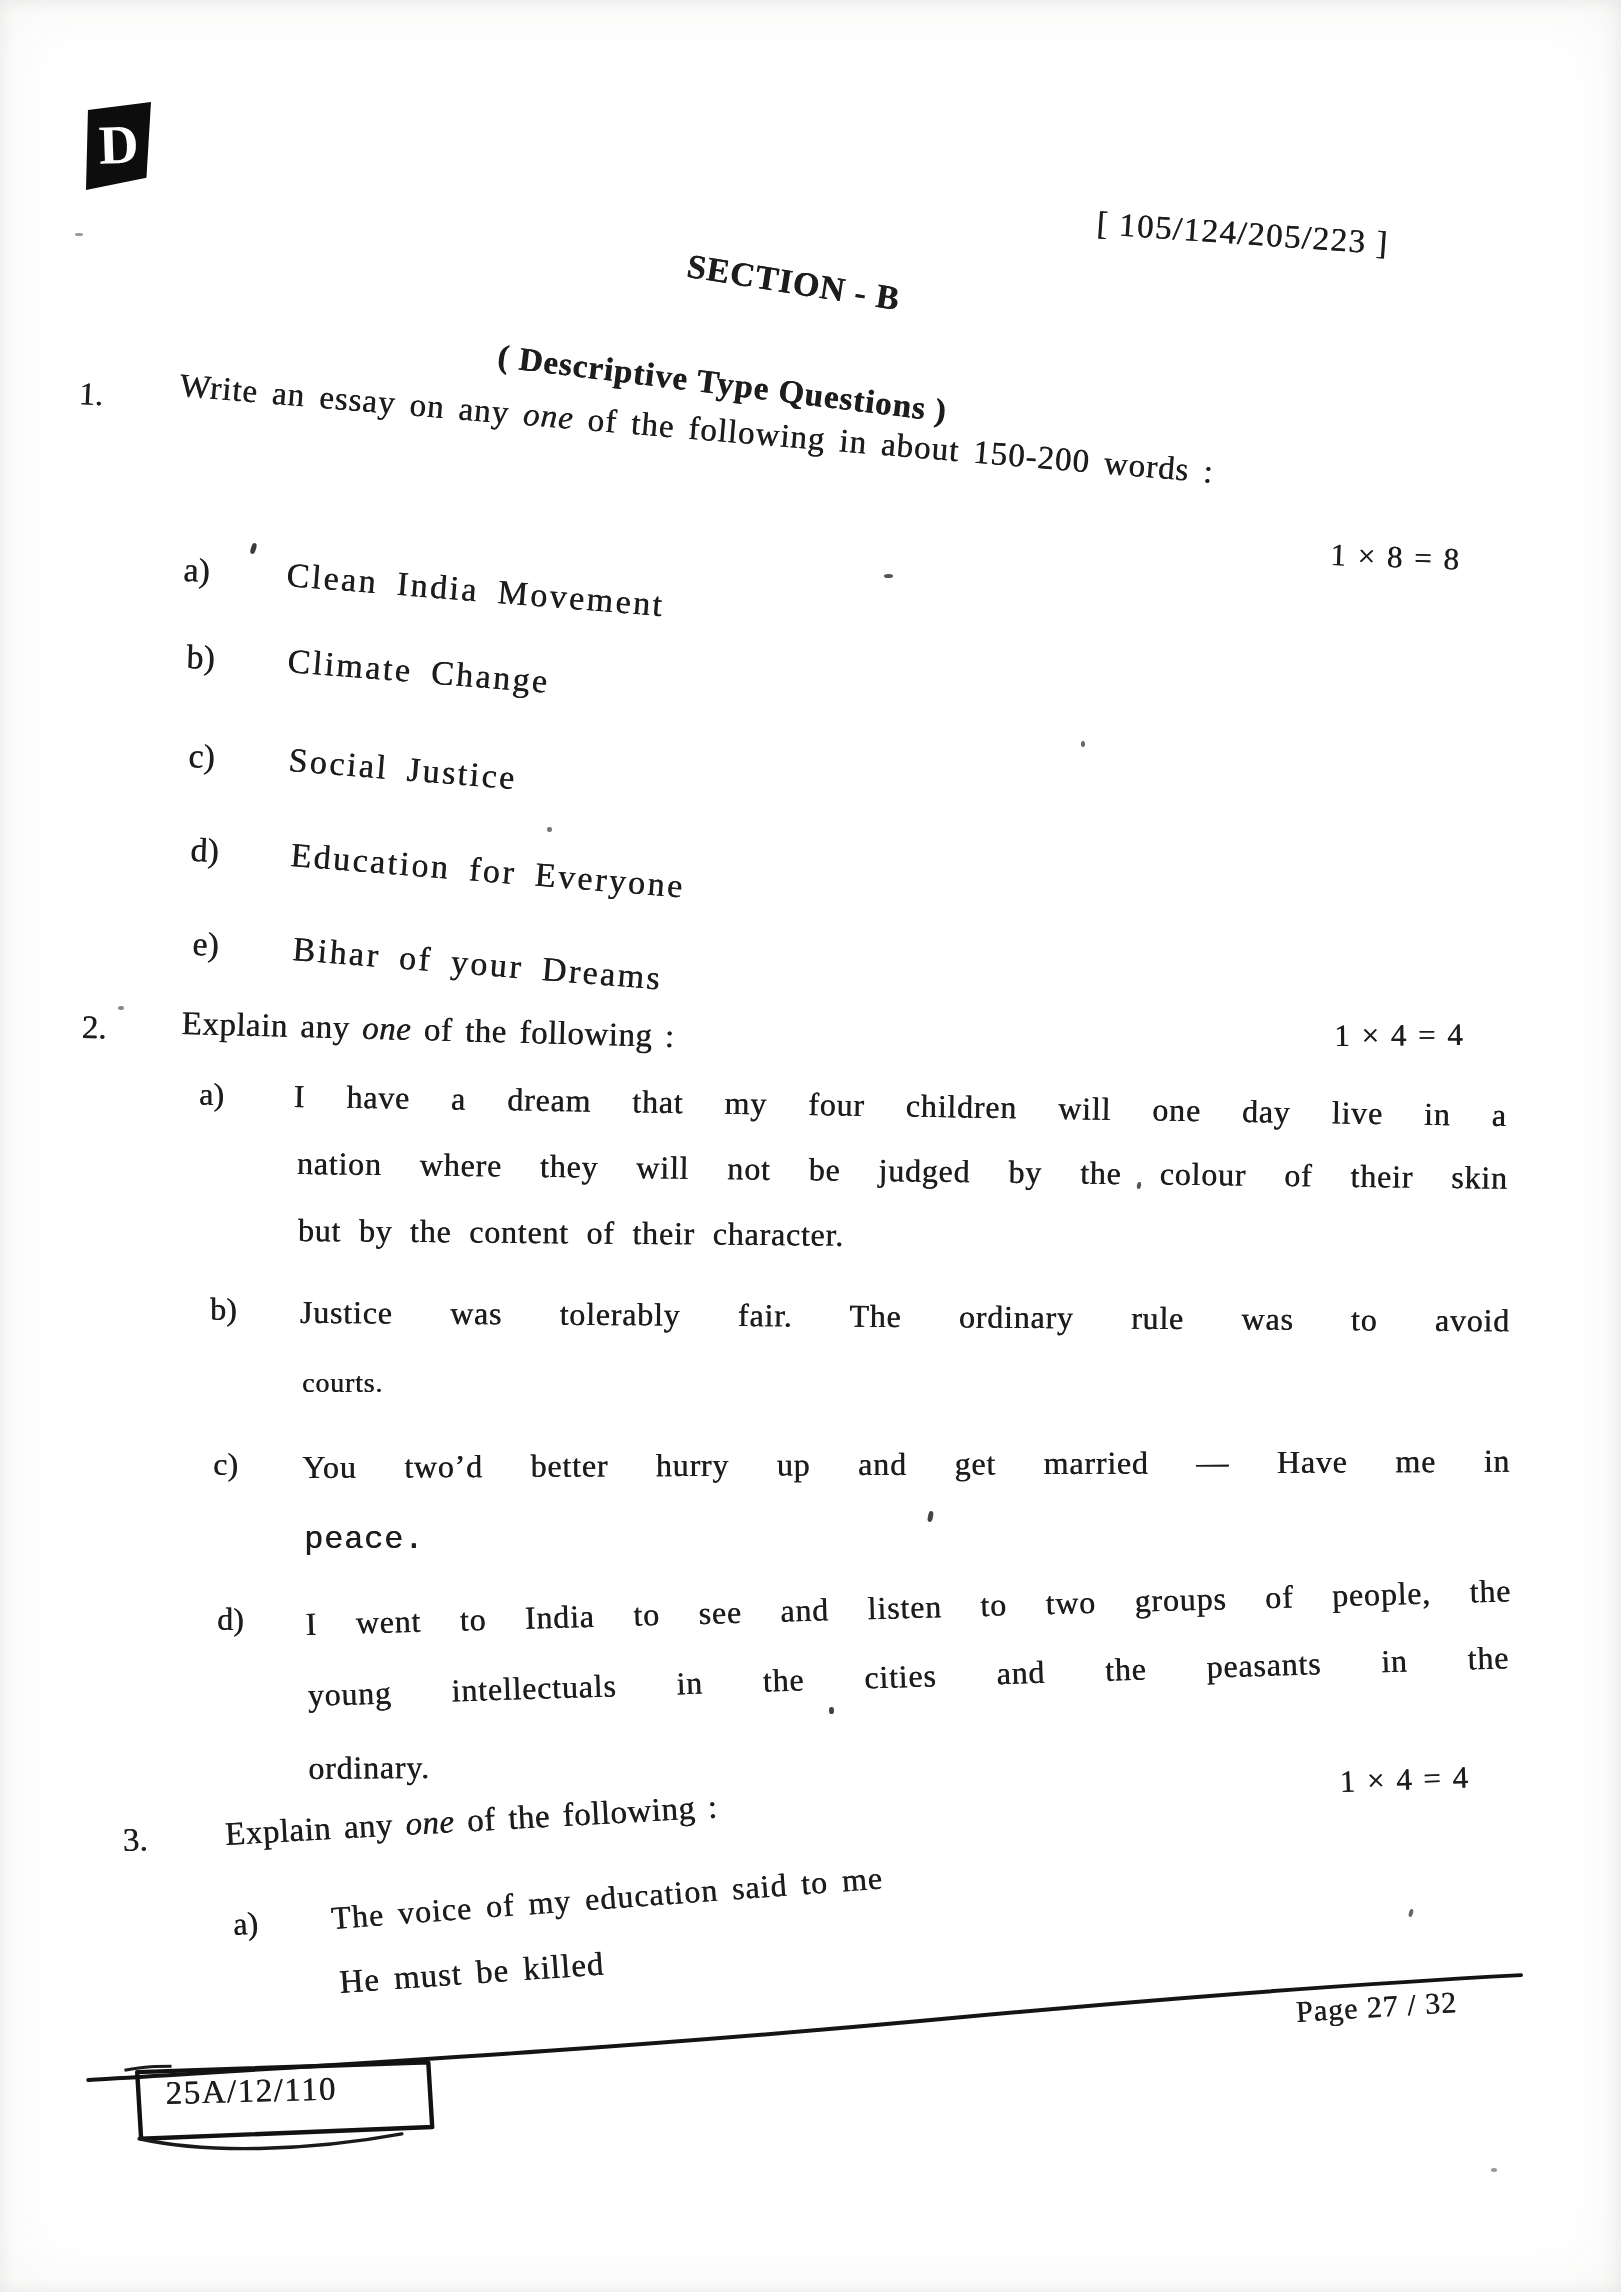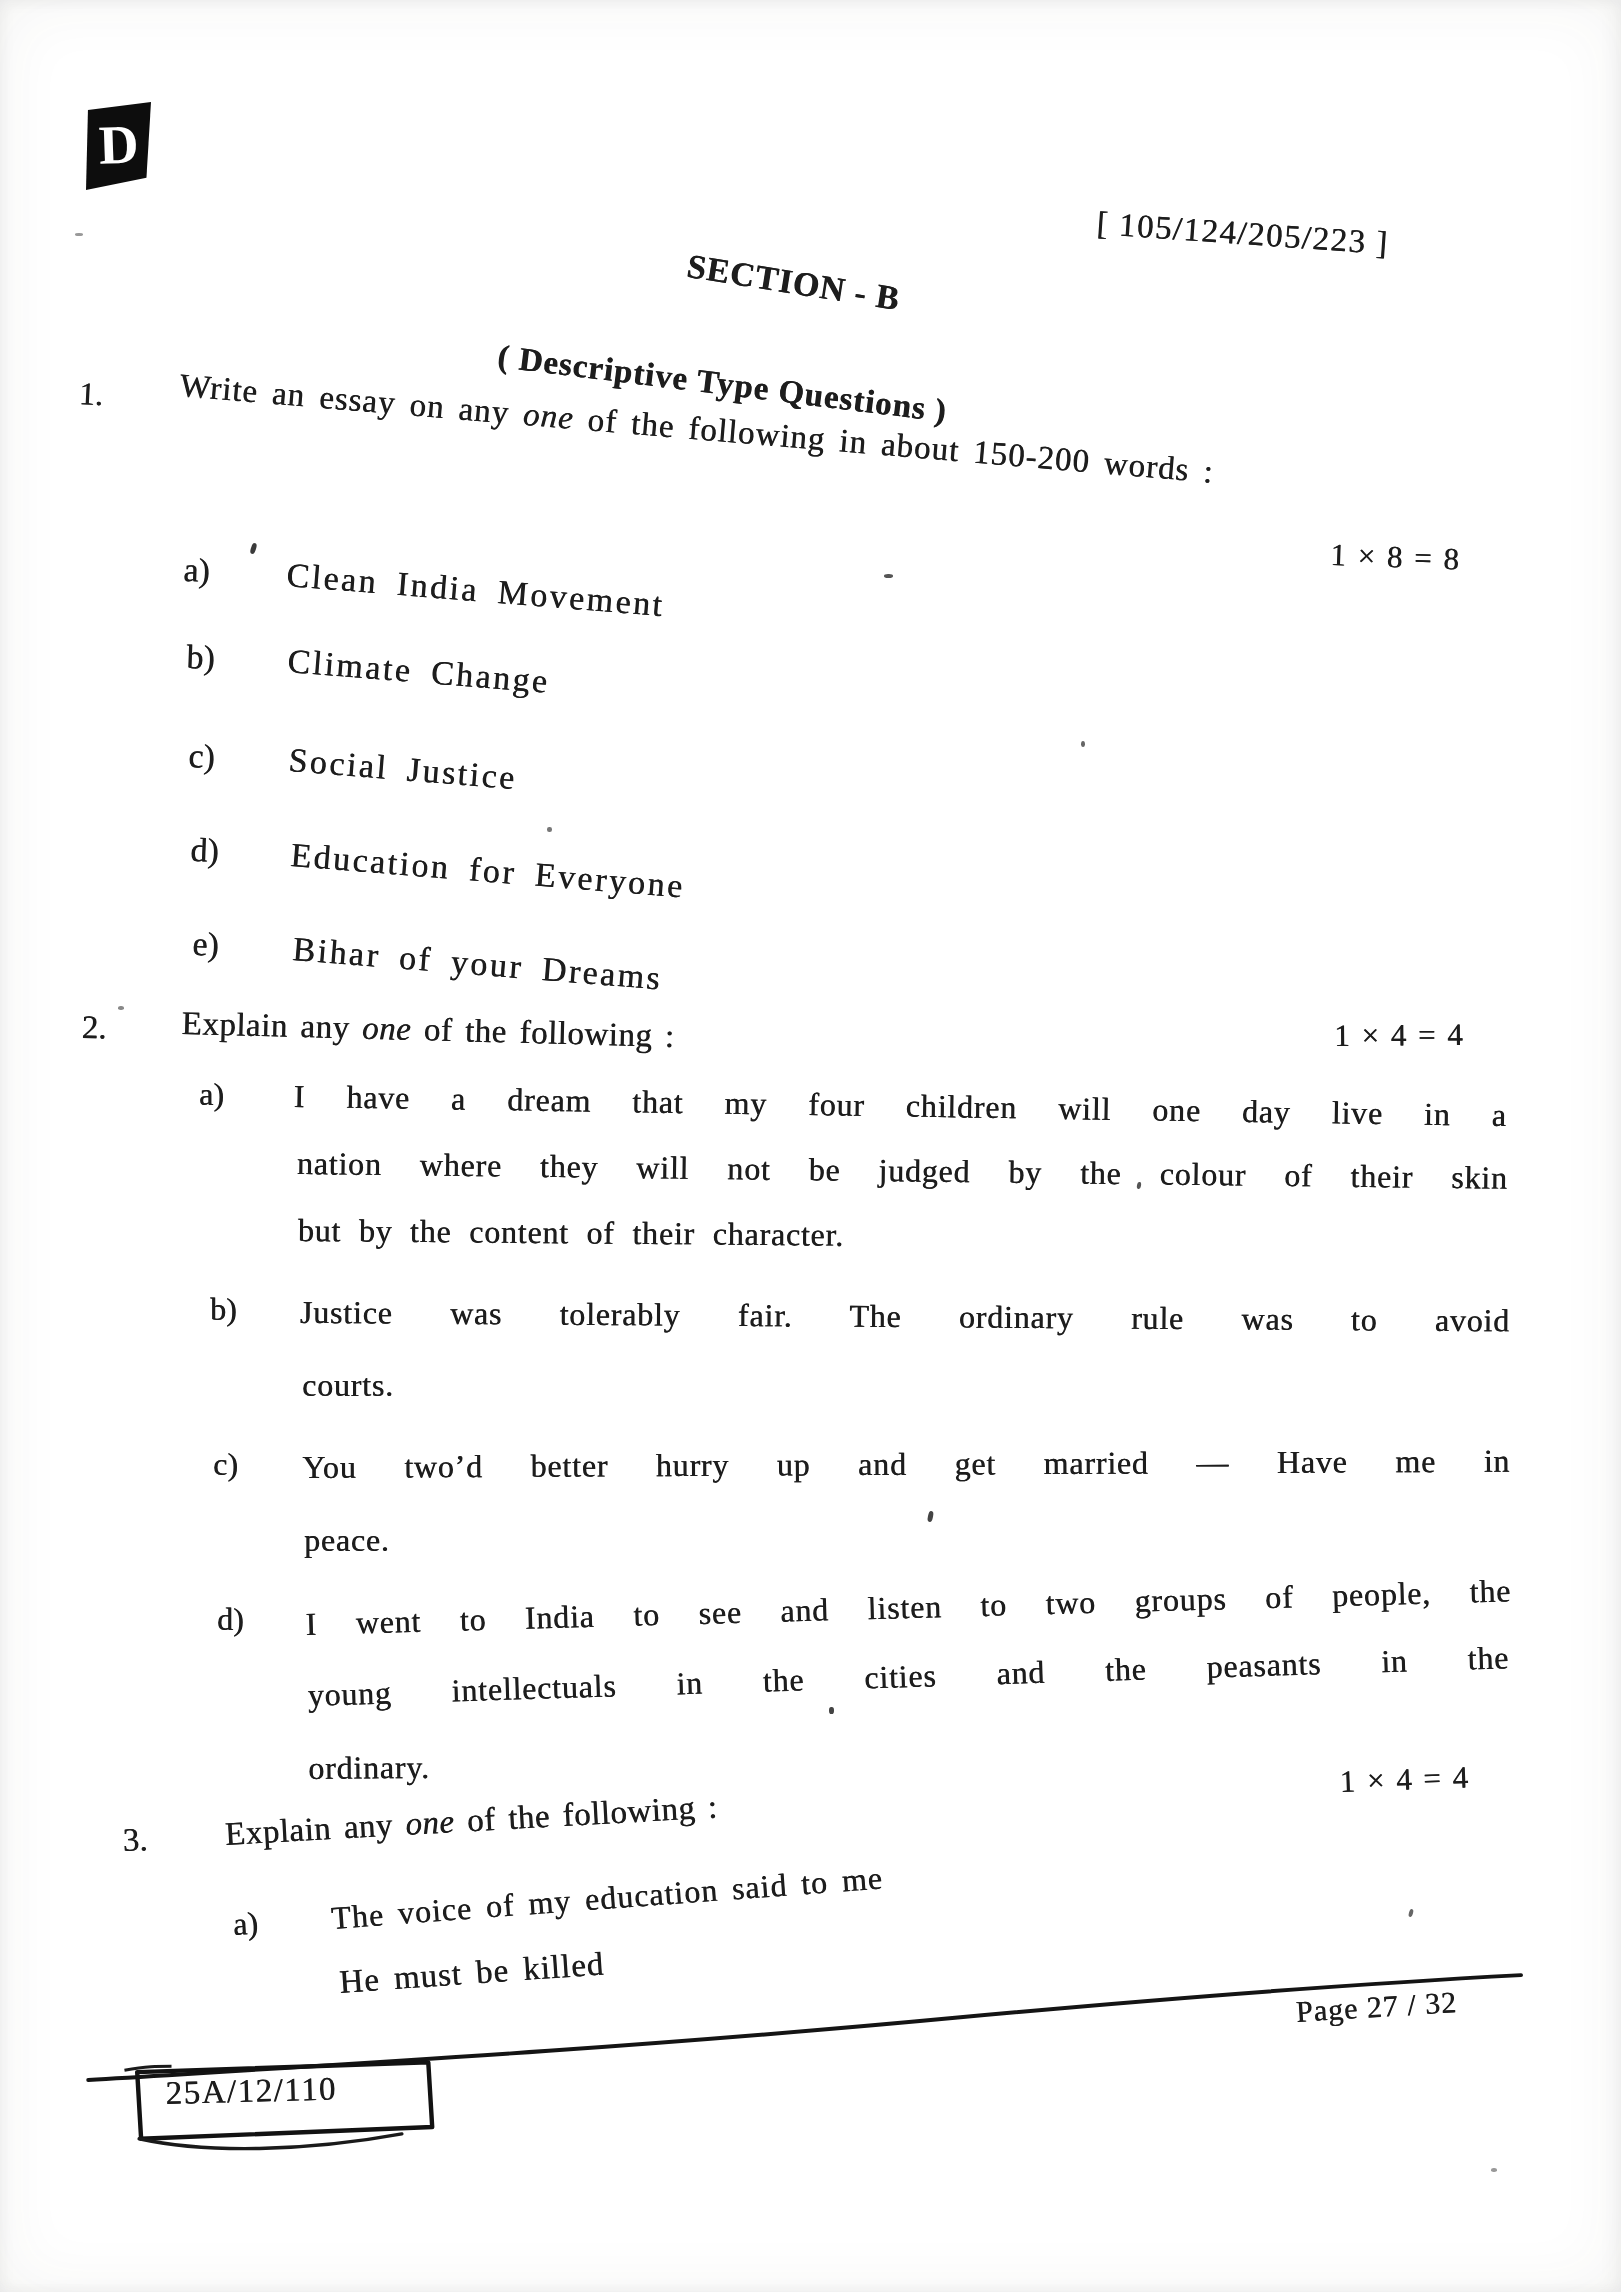--- a/index.html
+++ b/index.html
@@ -82,25 +82,25 @@
   <div class="t" style="left:182px;top:1006px;font-size:33px;letter-spacing:0.5px;word-spacing:3.9px;transform:rotate(1.5deg);"><span>Explain any </span><span class="em">one</span><span> of the following :</span></div>
   <div class="t" style="left:1334px;top:1019px;font-size:31px;letter-spacing:2px;transform:rotate(-0.5deg);">1 × 4 = 4</div>
 
   <div class="t" style="left:199px;top:1077px;font-size:32px;">a)</div>
   <div class="t jl" style="left:294px;top:1079px;width:1213px;font-size:32px;letter-spacing:0.8px;transform:rotate(0.9deg);">I have a dream that my four children will one day live in a</div>
   <div class="t jl" style="left:297px;top:1146px;width:1211px;font-size:32px;letter-spacing:0.8px;transform:rotate(0.7deg);">nation where they will not be judged by the colour of their skin</div>
   <div class="t" style="left:298px;top:1213px;font-size:32px;letter-spacing:0.8px;word-spacing:8.8px;transform:rotate(0.5deg);">but by the content of their character.</div>
 
   <div class="t" style="left:210px;top:1292px;font-size:32px;">b)</div>
   <div class="t jl" style="left:300px;top:1295px;width:1210px;font-size:32px;letter-spacing:0.8px;transform:rotate(0.4deg);">Justice was tolerably fair. The ordinary rule was to avoid</div>
-  <div class="t" style="left:302px;top:1368px;font-size:32px;letter-spacing:0.8px;">courts.</div>
+  <div class="t" style="left:302px;top:1368px;font-size:28px;letter-spacing:0.8px;">courts.</div>
 
   <div class="t" style="left:213px;top:1447px;font-size:32px;">c)</div>
   <div class="t jl" style="left:302px;top:1450px;width:1208px;font-size:32px;letter-spacing:0.8px;transform:rotate(-0.3deg);">You two’d better hurry up and get married — Have me in</div>
-  <div class="t" style="left:304px;top:1523px;font-size:32px;letter-spacing:0.8px;">peace.</div>
+  <div class="t" style="left:304px;top:1523px;font-size:32px;letter-spacing:0.8px;font-family:Liberation Mono, monospace;">peace.</div>
 
   <div class="t" style="left:217px;top:1602px;font-size:32px;">d)</div>
   <div class="t jl" style="left:305px;top:1607px;width:1206px;font-size:32px;letter-spacing:0.8px;transform:rotate(-1.6deg);">I went to India to see and listen to two groups of people, the</div>
   <div class="t jl" style="left:307px;top:1678px;width:1202px;font-size:32px;letter-spacing:0.8px;transform:rotate(-1.8deg);">young intellectuals in the cities and the peasants in the</div>
   <div class="t" style="left:308px;top:1751px;font-size:32px;letter-spacing:0.8px;transform:rotate(-0.5deg);">ordinary.</div>
 
   <div class="t" style="left:1339px;top:1765px;font-size:31px;letter-spacing:2px;transform:rotate(-2deg);">1 × 4 = 4</div>
   <div class="t" style="left:122px;top:1823px;font-size:33px;transform:rotate(-2deg);">3.</div>
   <div class="t" style="left:224px;top:1817px;font-size:33px;letter-spacing:0.5px;word-spacing:3.9px;transform:rotate(-3.2deg);"><span>Explain any </span><span class="em">one</span><span> of the following :</span></div>
 

